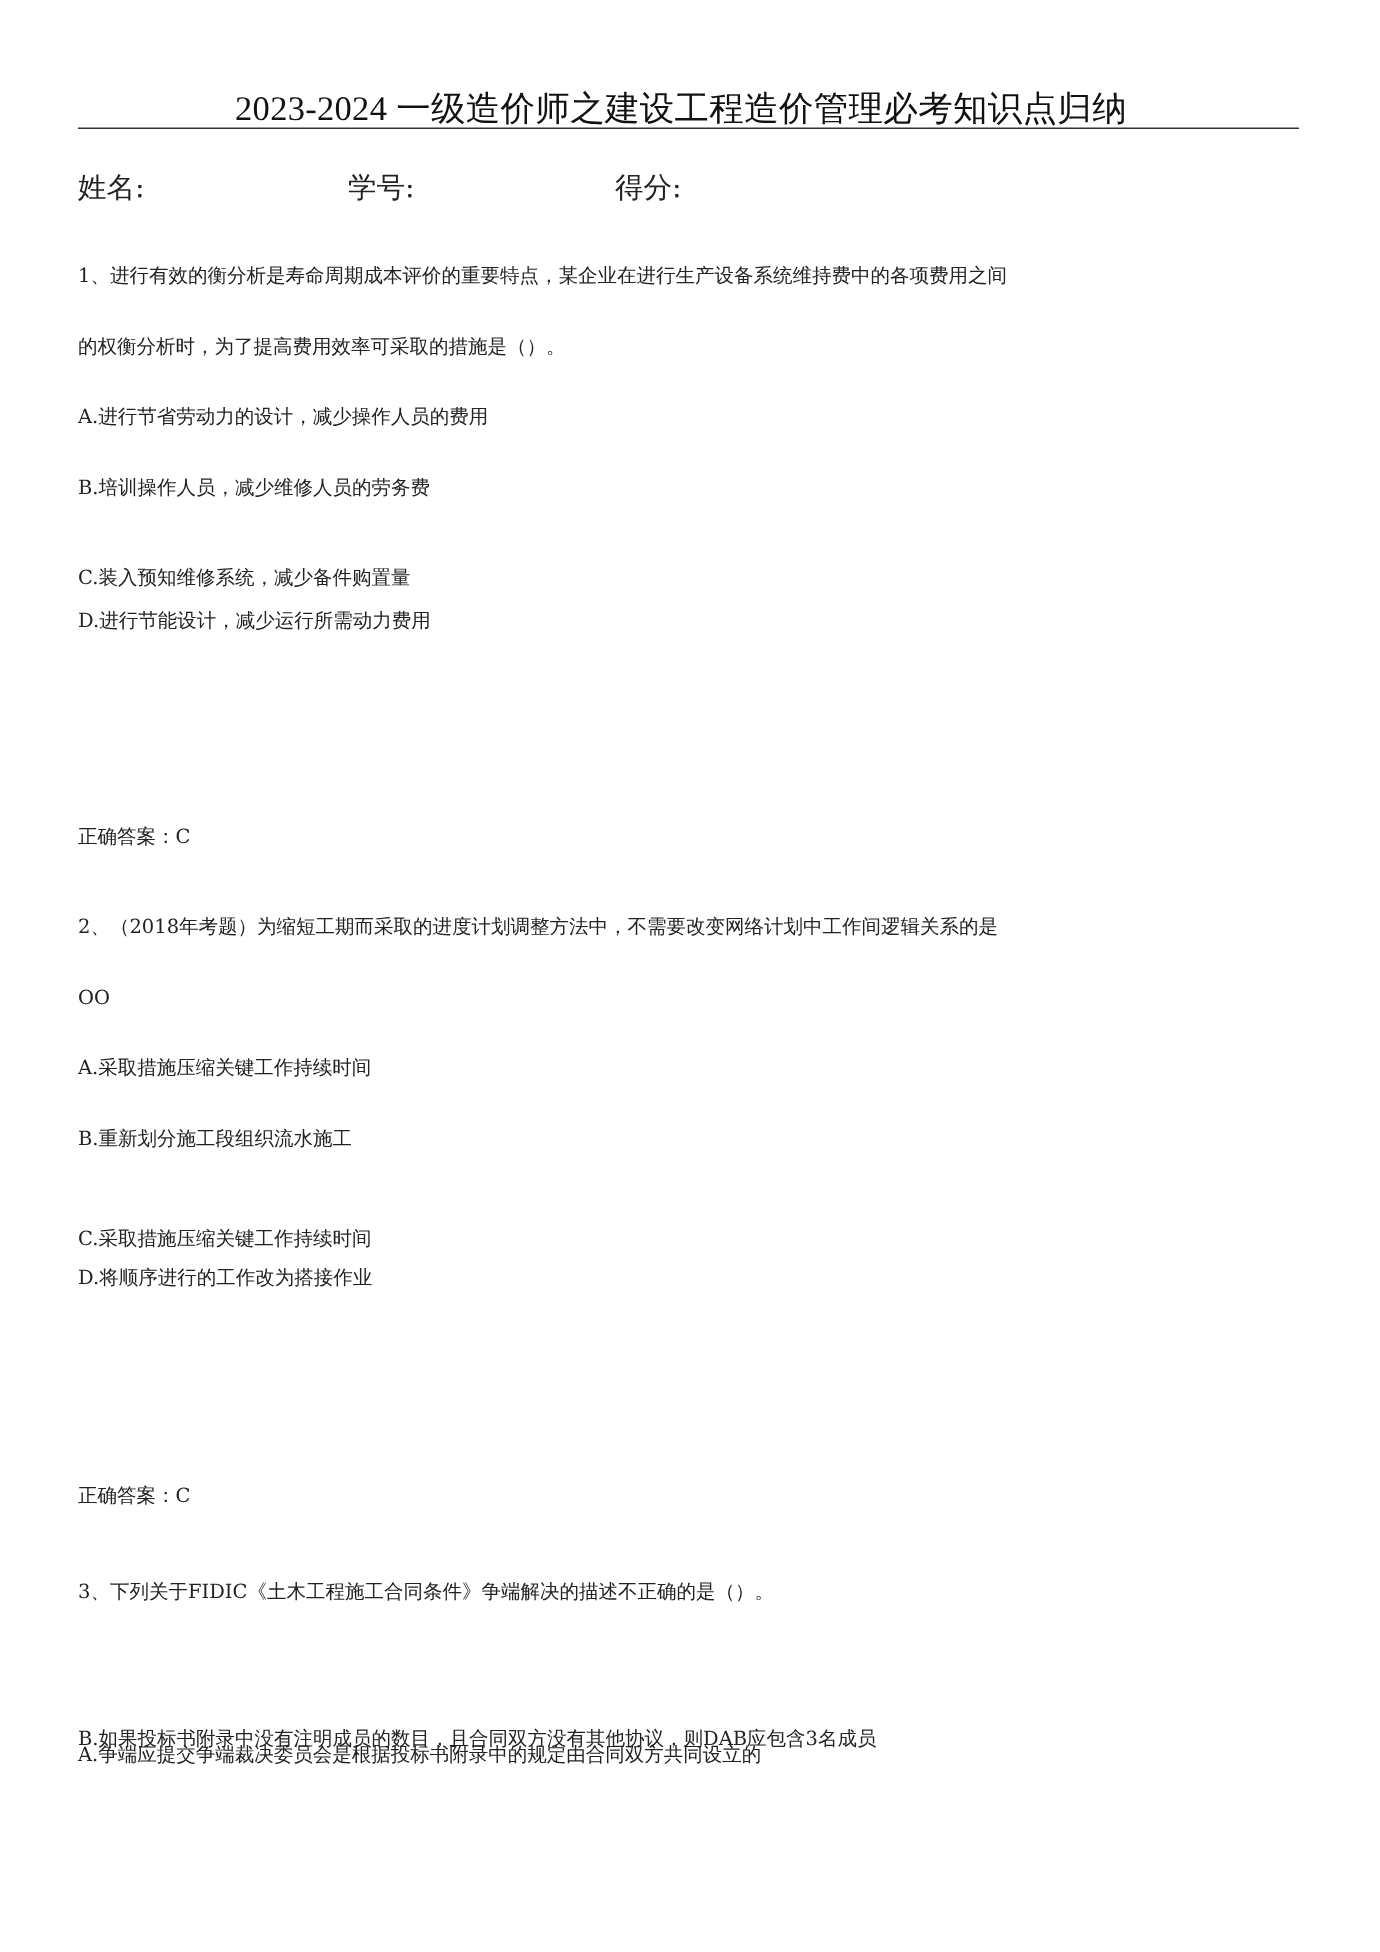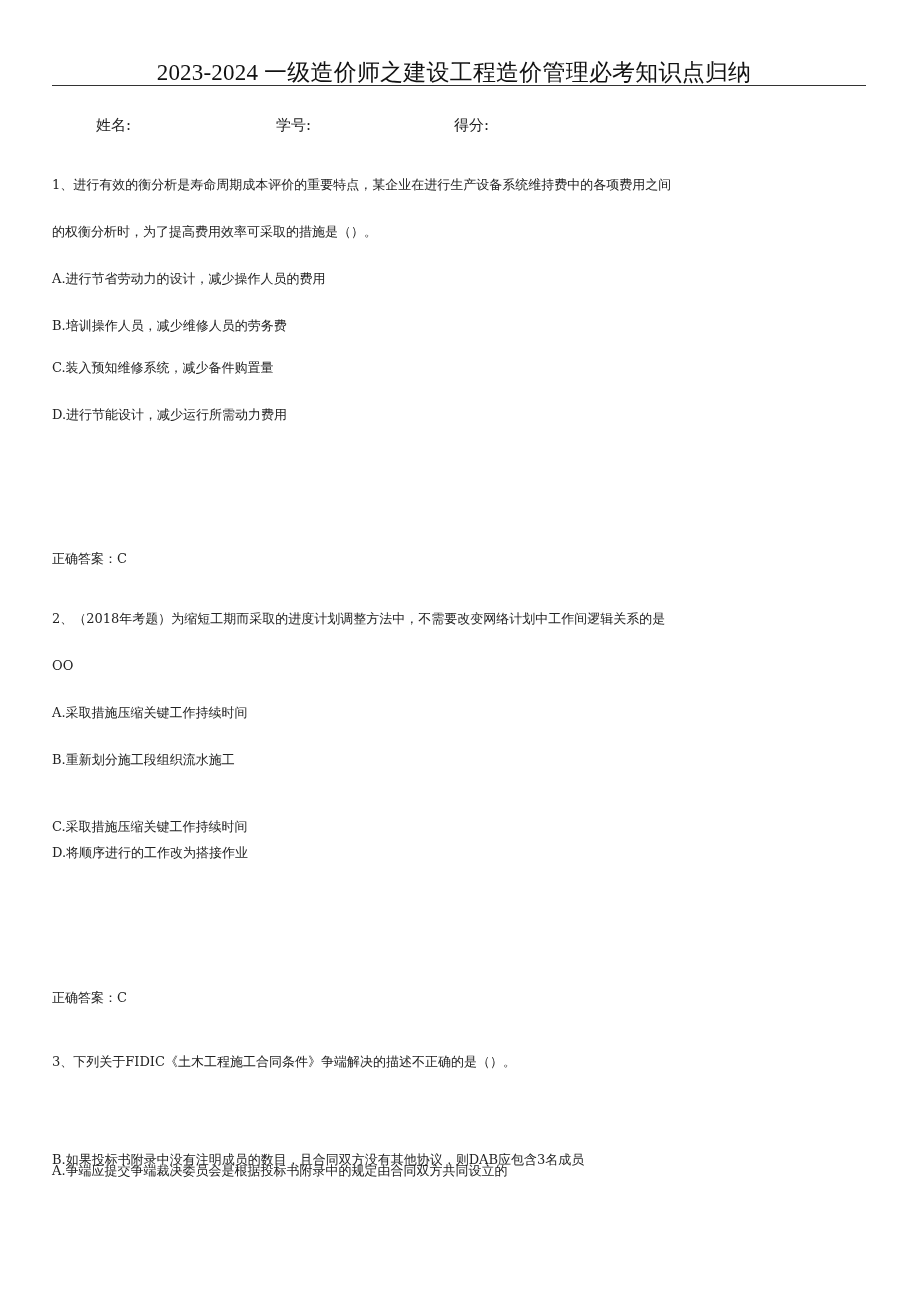--- a/index.html
+++ b/index.html
@@ -16,39 +16,39 @@
       letter-spacing: 0.2px;
     }
     .title-rule {
       position: absolute; left: 52px; width: 814px; top: 85px; height: 0;
       border-top: 1.5px solid #333;
     }
     .line {
       position: absolute; left: 52px; font-size: 13px; line-height: 22px;
       white-space: nowrap; color: #222;
     }
-    .hdr { position: absolute; top: 114px; font-size: 15px; line-height: 22px; color: #222; margin-left: 44px; }
+    .hdr { position: absolute; top: 114px; font-size: 19px; line-height: 22px; color: #222; }
   </style>
 </head>
 <body>
 
 <div>
   <div class="title">2023-2024 一级造价师之建设工程造价管理必考知识点归纳</div>
   <div class="title-rule"></div>
 
   <div class="hdr" style="left:52px">姓名:</div>
   <div class="hdr" style="left:232px">学号:</div>
   <div class="hdr" style="left:410px">得分:</div>
 
   <div>
     <div class="line" style="top:174px">1、进行有效的衡分析是寿命周期成本评价的重要特点，某企业在进行生产设备系统维持费中的各项费用之间</div>
     <div class="line" style="top:221px">的权衡分析时，为了提高费用效率可采取的措施是（）。</div>
     <div class="line" style="top:268px">A.进行节省劳动力的设计，减少操作人员的费用</div>
     <div class="line" style="top:315px">B.培训操作人员，减少维修人员的劳务费</div>
-    <div class="line" style="top:357px">C.装入预知维修系统，减少备件购置量</div>
+    <div class="line" style="top:375px">C.装入预知维修系统，减少备件购置量</div>
     <div class="line" style="top:404px">D.进行节能设计，减少运行所需动力费用</div>
     <div class="line" style="top:548px">正确答案：C</div>
   </div>
 
   <div>
     <div class="line" style="top:608px">2、（2018年考题）为缩短工期而采取的进度计划调整方法中，不需要改变网络计划中工作间逻辑关系的是</div>
     <div class="line" style="top:655px">OO</div>
     <div class="line" style="top:702px">A.采取措施压缩关键工作持续时间</div>
     <div class="line" style="top:749px">B.重新划分施工段组织流水施工</div>
     <div class="line" style="top:816px">C.采取措施压缩关键工作持续时间</div>

